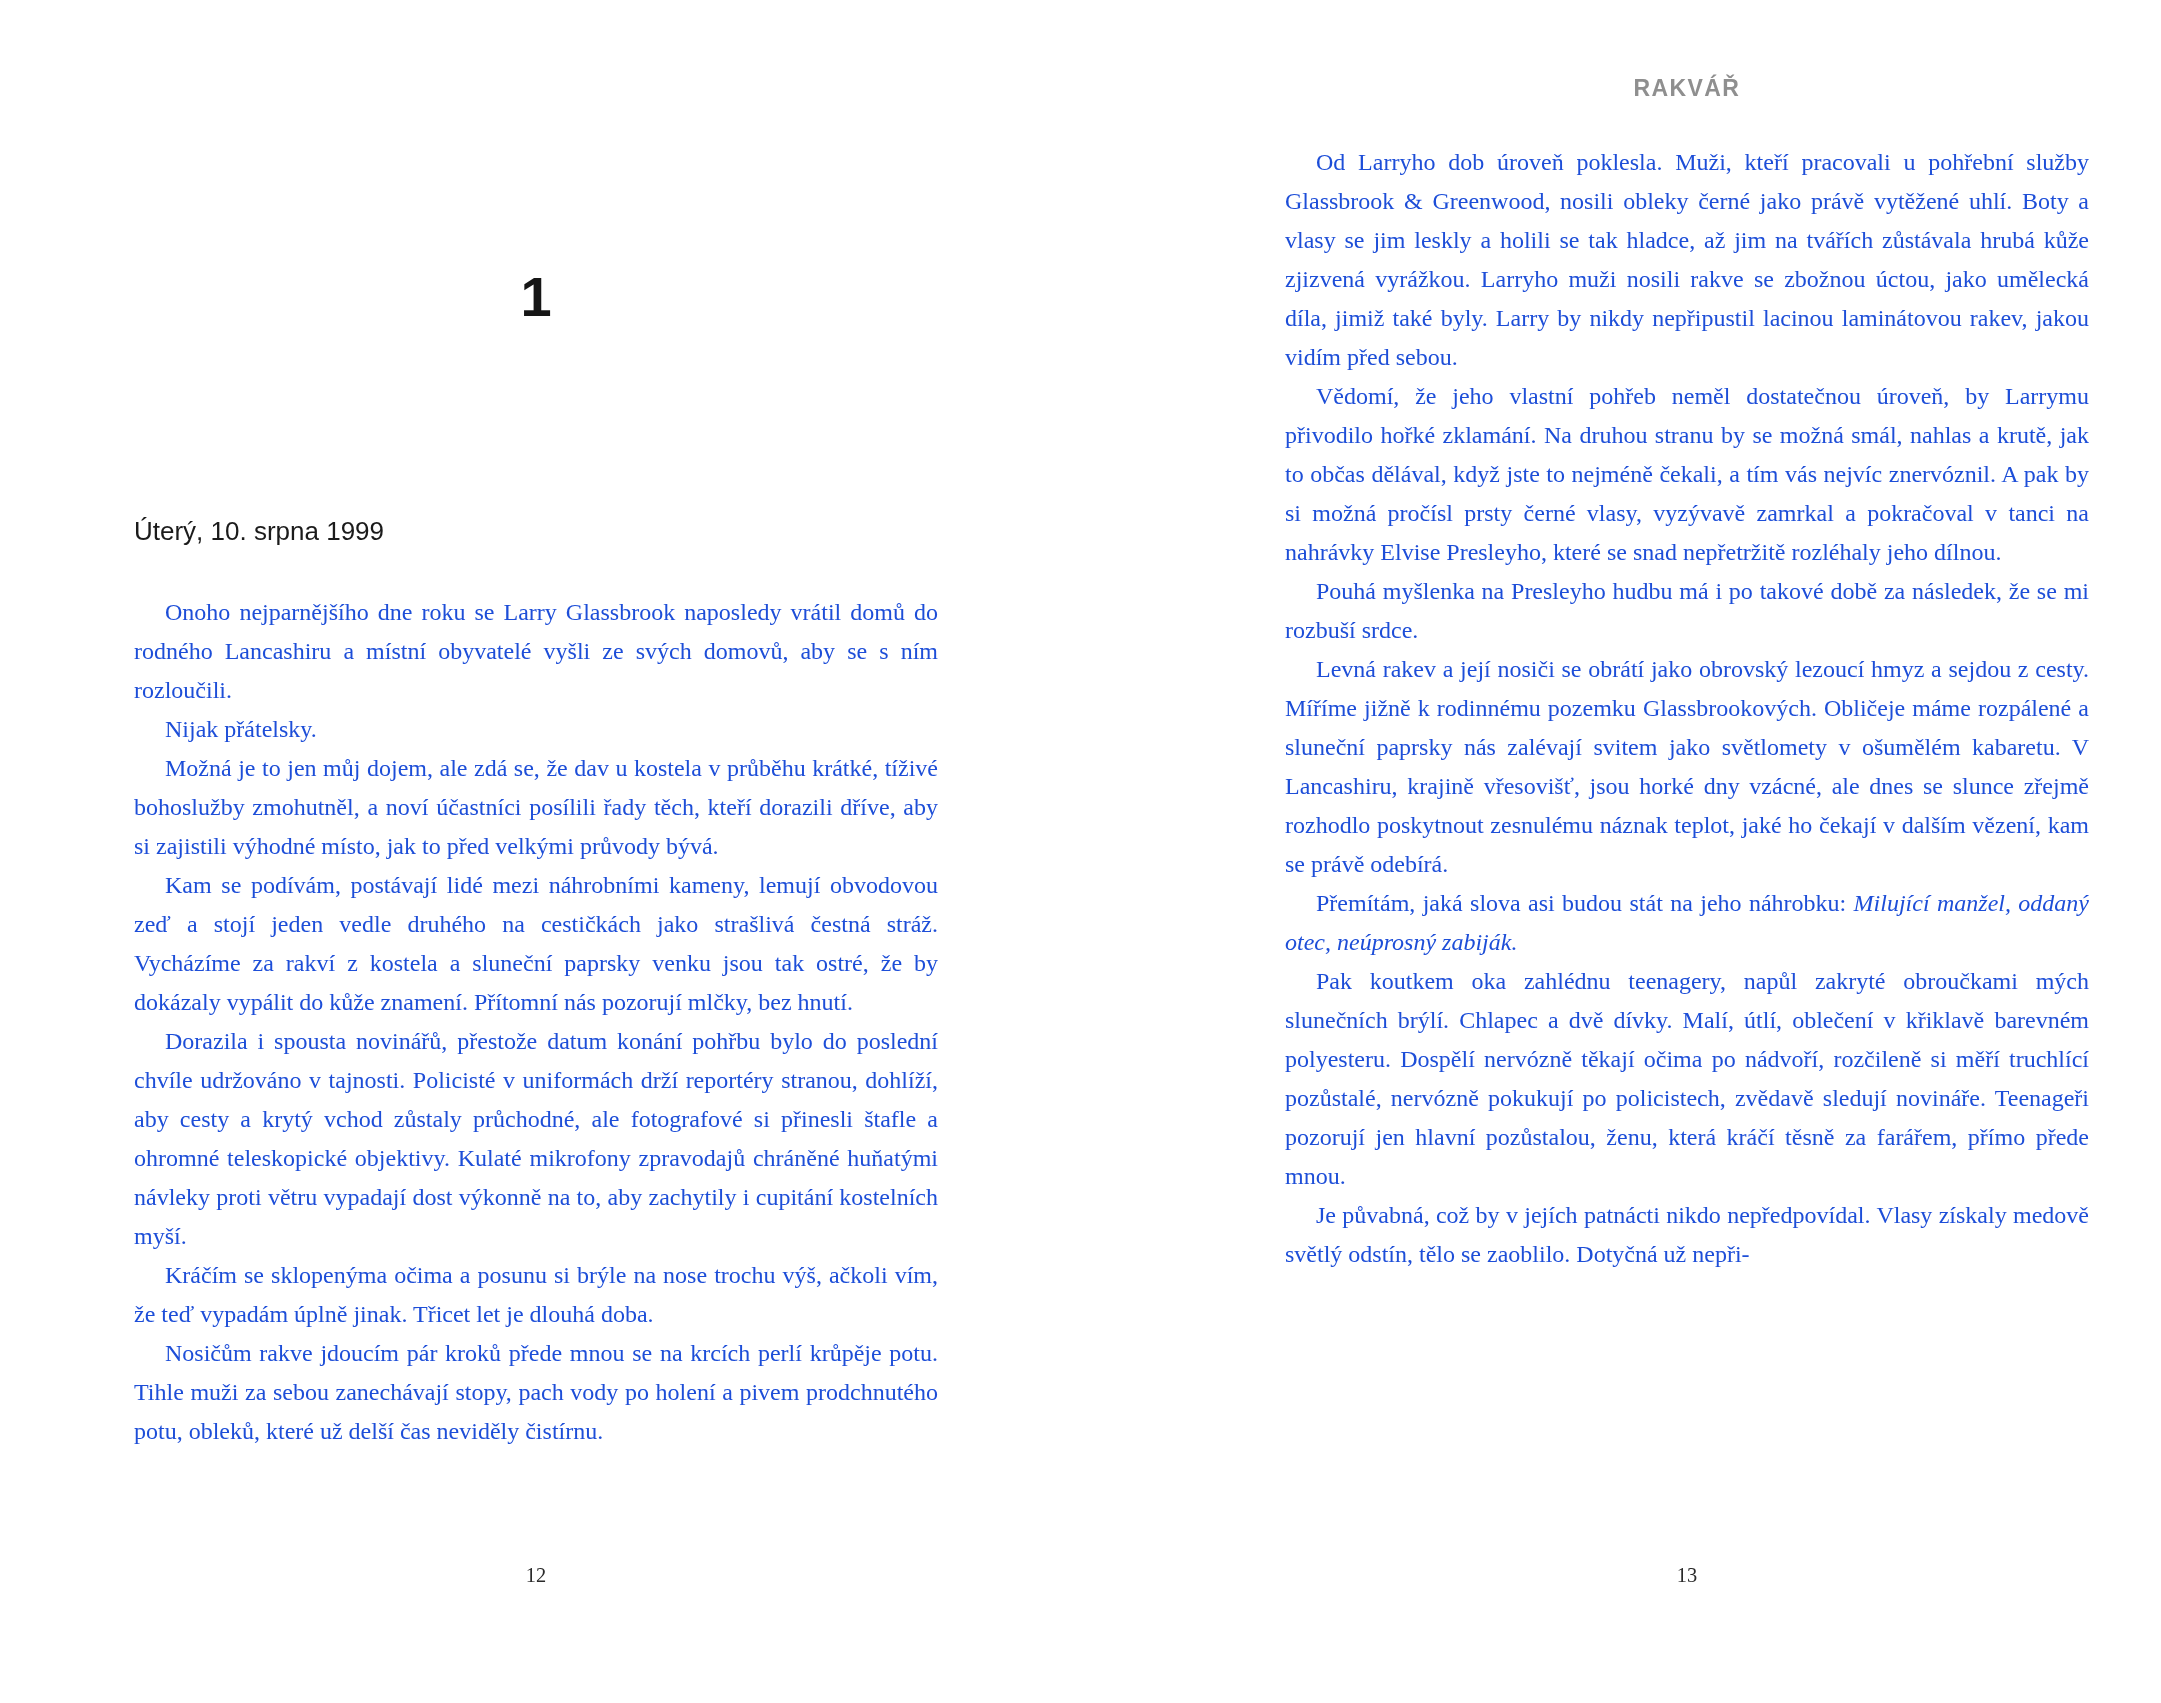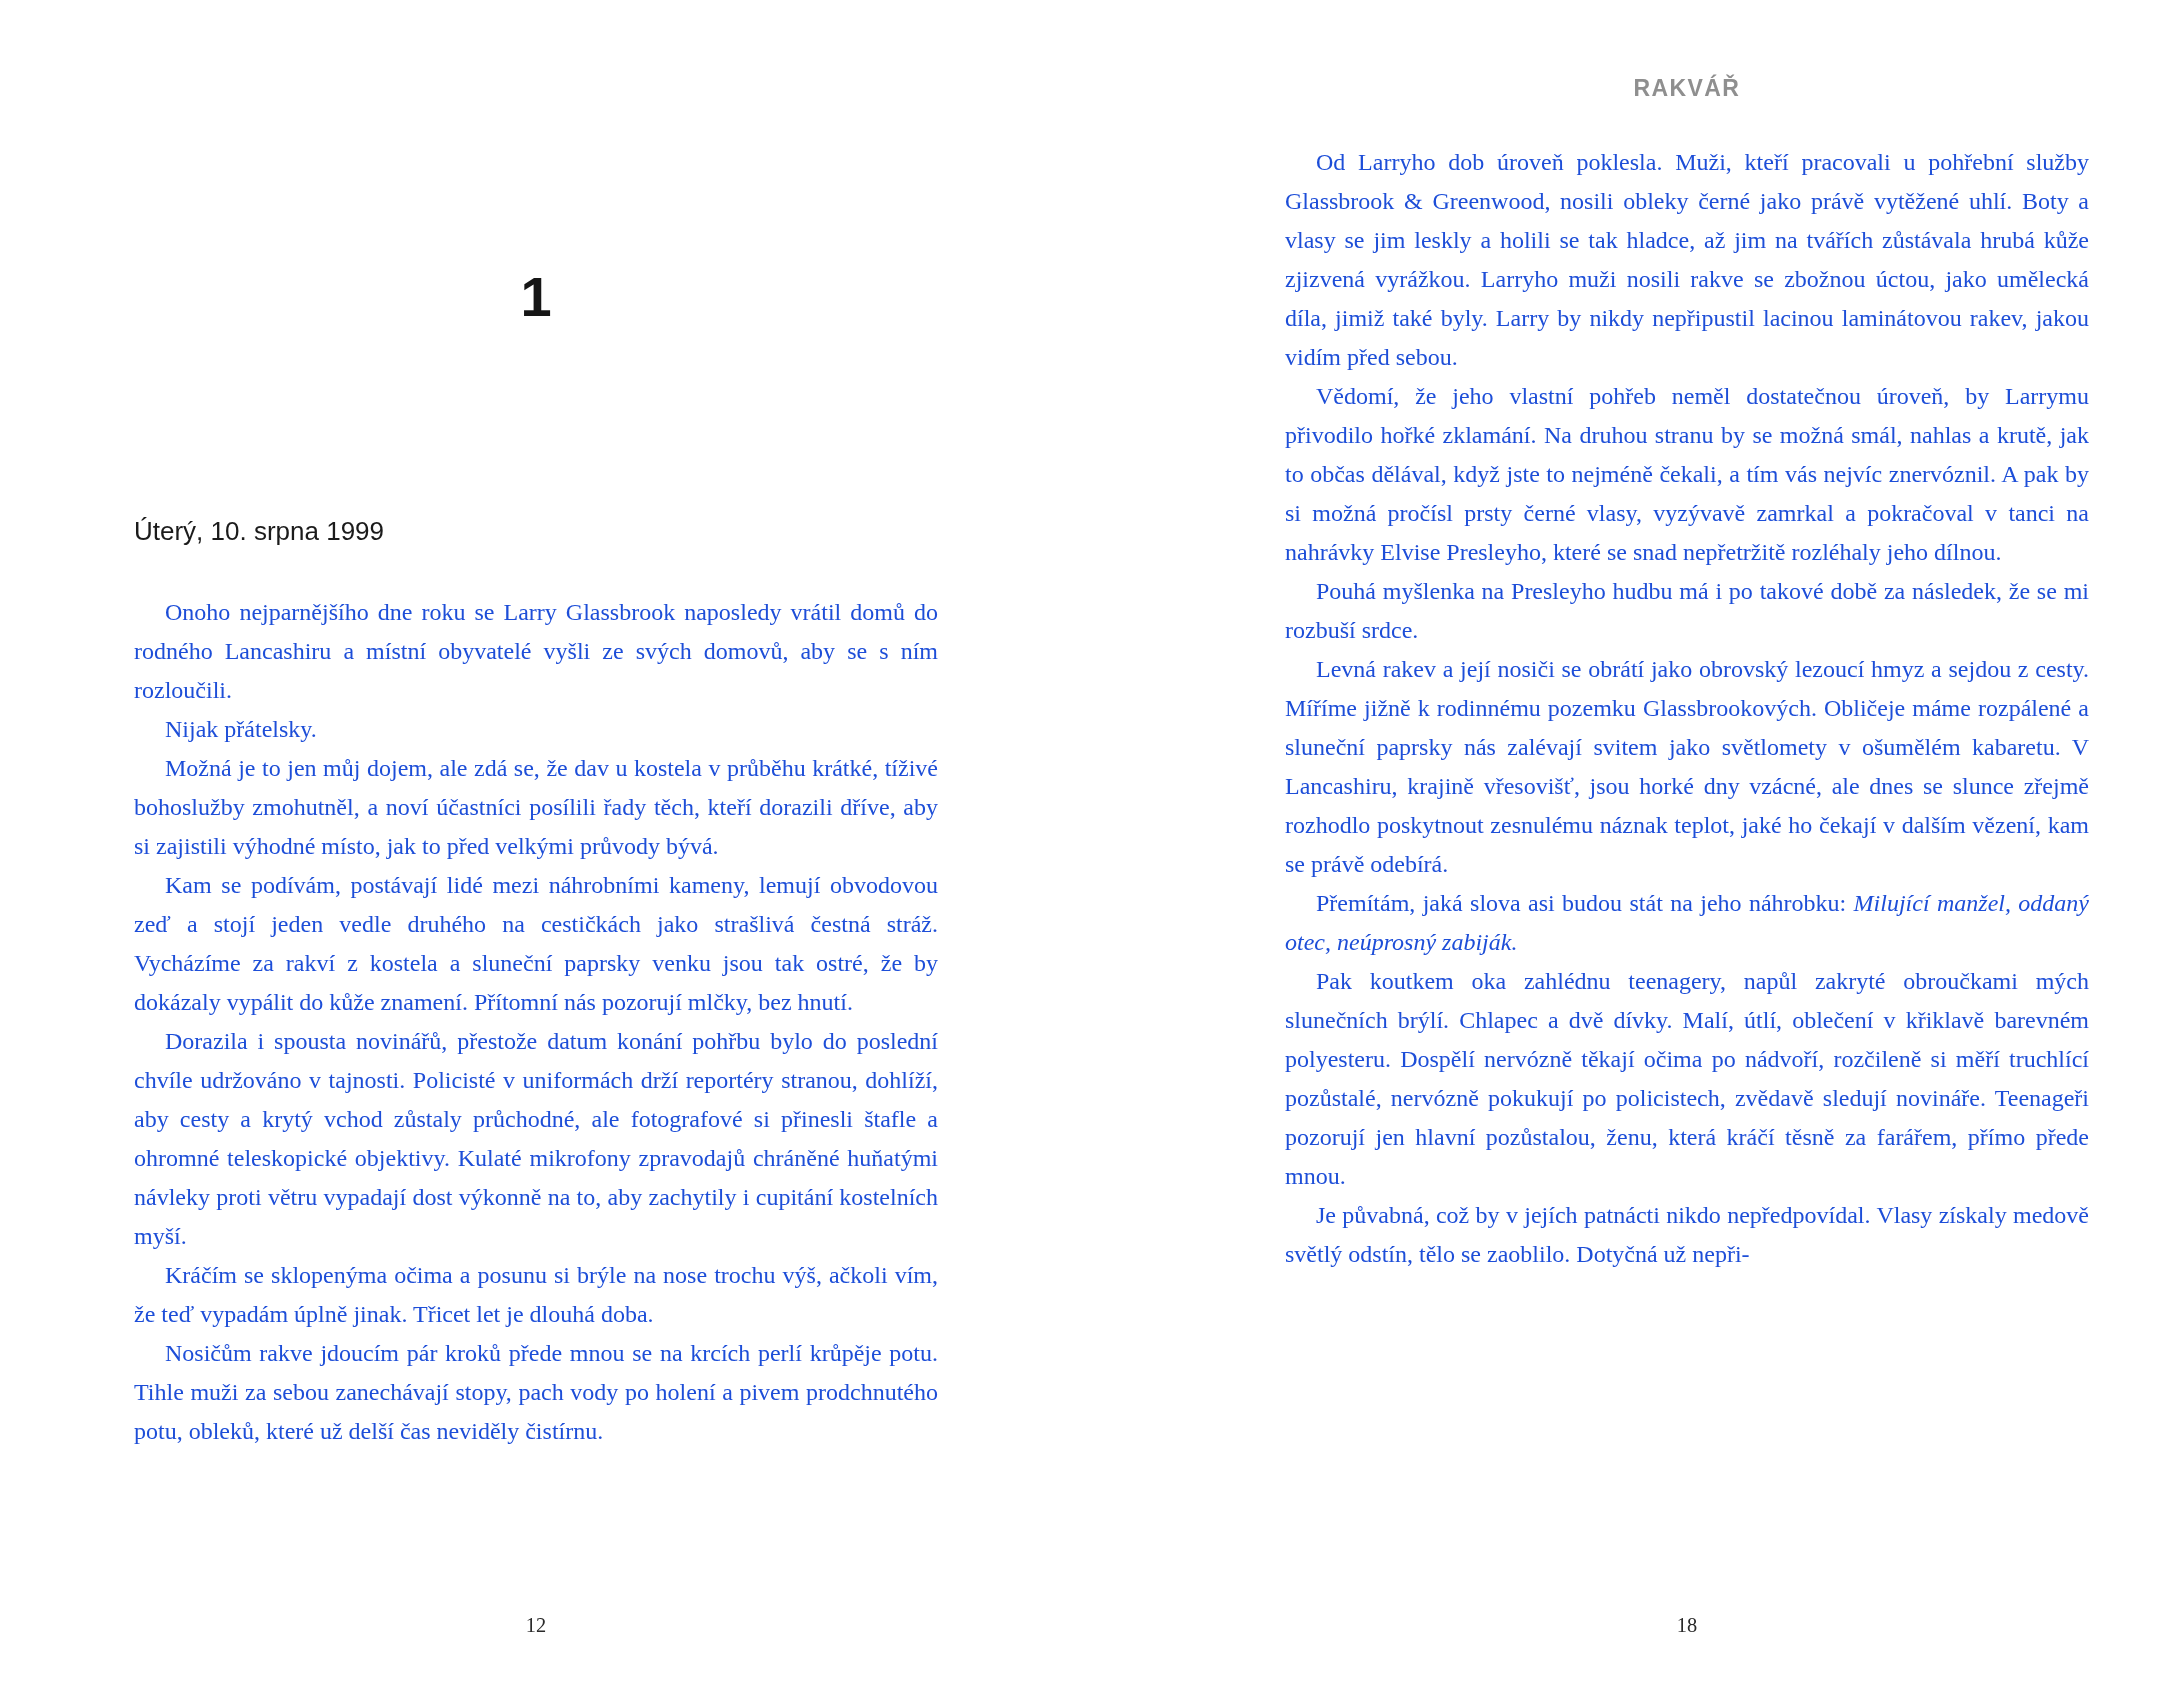--- a/index.html
+++ b/index.html
@@ -76,21 +76,21 @@
   .page-right .body-copy { top: 143px; }
   .body-copy p {
     margin: 0;
     text-indent: 31px;
   }
   .body-copy em {
     font-style: italic;
   }
   .page-number {
     position: absolute;
-    top: 1614px;
+    top: 1564px;
     left: 0;
     width: 100%;
     text-align: center;
     font-size: 20.4px;
     color: #2a2a2a;
   }
 </style>
 </head>
 <body>
 
@@ -120,17 +120,17 @@
     <div class="body-copy">
       <p>Od Larryho dob úroveň poklesla. Muži, kteří pracovali u pohřební služby Glassbrook &amp; Greenwood, nosili obleky černé jako právě vytěžené uhlí. Boty a vlasy se jim leskly a holili se tak hladce, až jim na tvářích zůstávala hrubá kůže zjizvená vyrážkou. Larryho muži nosili rakve se zbožnou úctou, jako umělecká díla, jimiž také byly. Larry by nikdy nepřipustil lacinou laminátovou rakev, jakou vidím před sebou.</p>
       <p>Vědomí, že jeho vlastní pohřeb neměl dostatečnou úroveň, by Larrymu přivodilo hořké zklamání. Na druhou stranu by se možná smál, nahlas a krutě, jak to občas dělával, když jste to nejméně čekali, a tím vás nejvíc znervóznil. A pak by si možná pročísl prsty černé vlasy, vyzývavě zamrkal a pokračoval v tanci na nahrávky Elvise Presleyho, které se snad nepřetržitě rozléhaly jeho dílnou.</p>
       <p>Pouhá myšlenka na Presleyho hudbu má i po takové době za následek, že se mi rozbuší srdce.</p>
       <p>Levná rakev a její nosiči se obrátí jako obrovský lezoucí hmyz a sejdou z cesty. Míříme jižně k rodinnému pozemku Glassbrookových. Obličeje máme rozpálené a sluneční paprsky nás zalévají svitem jako světlomety v ošumělém kabaretu. V Lancashiru, krajině vřesovišť, jsou horké dny vzácné, ale dnes se slunce zřejmě rozhodlo poskytnout zesnulému náznak teplot, jaké ho čekají v dalším vězení, kam se právě odebírá.</p>
       <p><span>Přemítám, jaká slova asi budou stát na jeho náhrobku: </span><em>Milující manžel, oddaný otec, neúprosný zabiják.</em></p>
       <p>Pak koutkem oka zahlédnu teenagery, napůl zakryté obroučkami mých slunečních brýlí. Chlapec a dvě dívky. Malí, útlí, oblečení v křiklavě barevném polyesteru. Dospělí nervózně těkají očima po nádvoří, rozčileně si měří truchlící pozůstalé, nervózně pokukují po policistech, zvědavě sledují novináře. Teenageři pozorují jen hlavní pozůstalou, ženu, která kráčí těsně za farářem, přímo přede mnou.</p>
       <p>Je půvabná, což by v jejích patnácti nikdo nepředpovídal. Vlasy získaly medově světlý odstín, tělo se zaoblilo. Dotyčná už nepři-</p>
     </div>
 
-    <div class="page-number">18</div>
+    <div class="page-number">13</div>
   </div>
 
 </div>
 
 
 </body></html>

